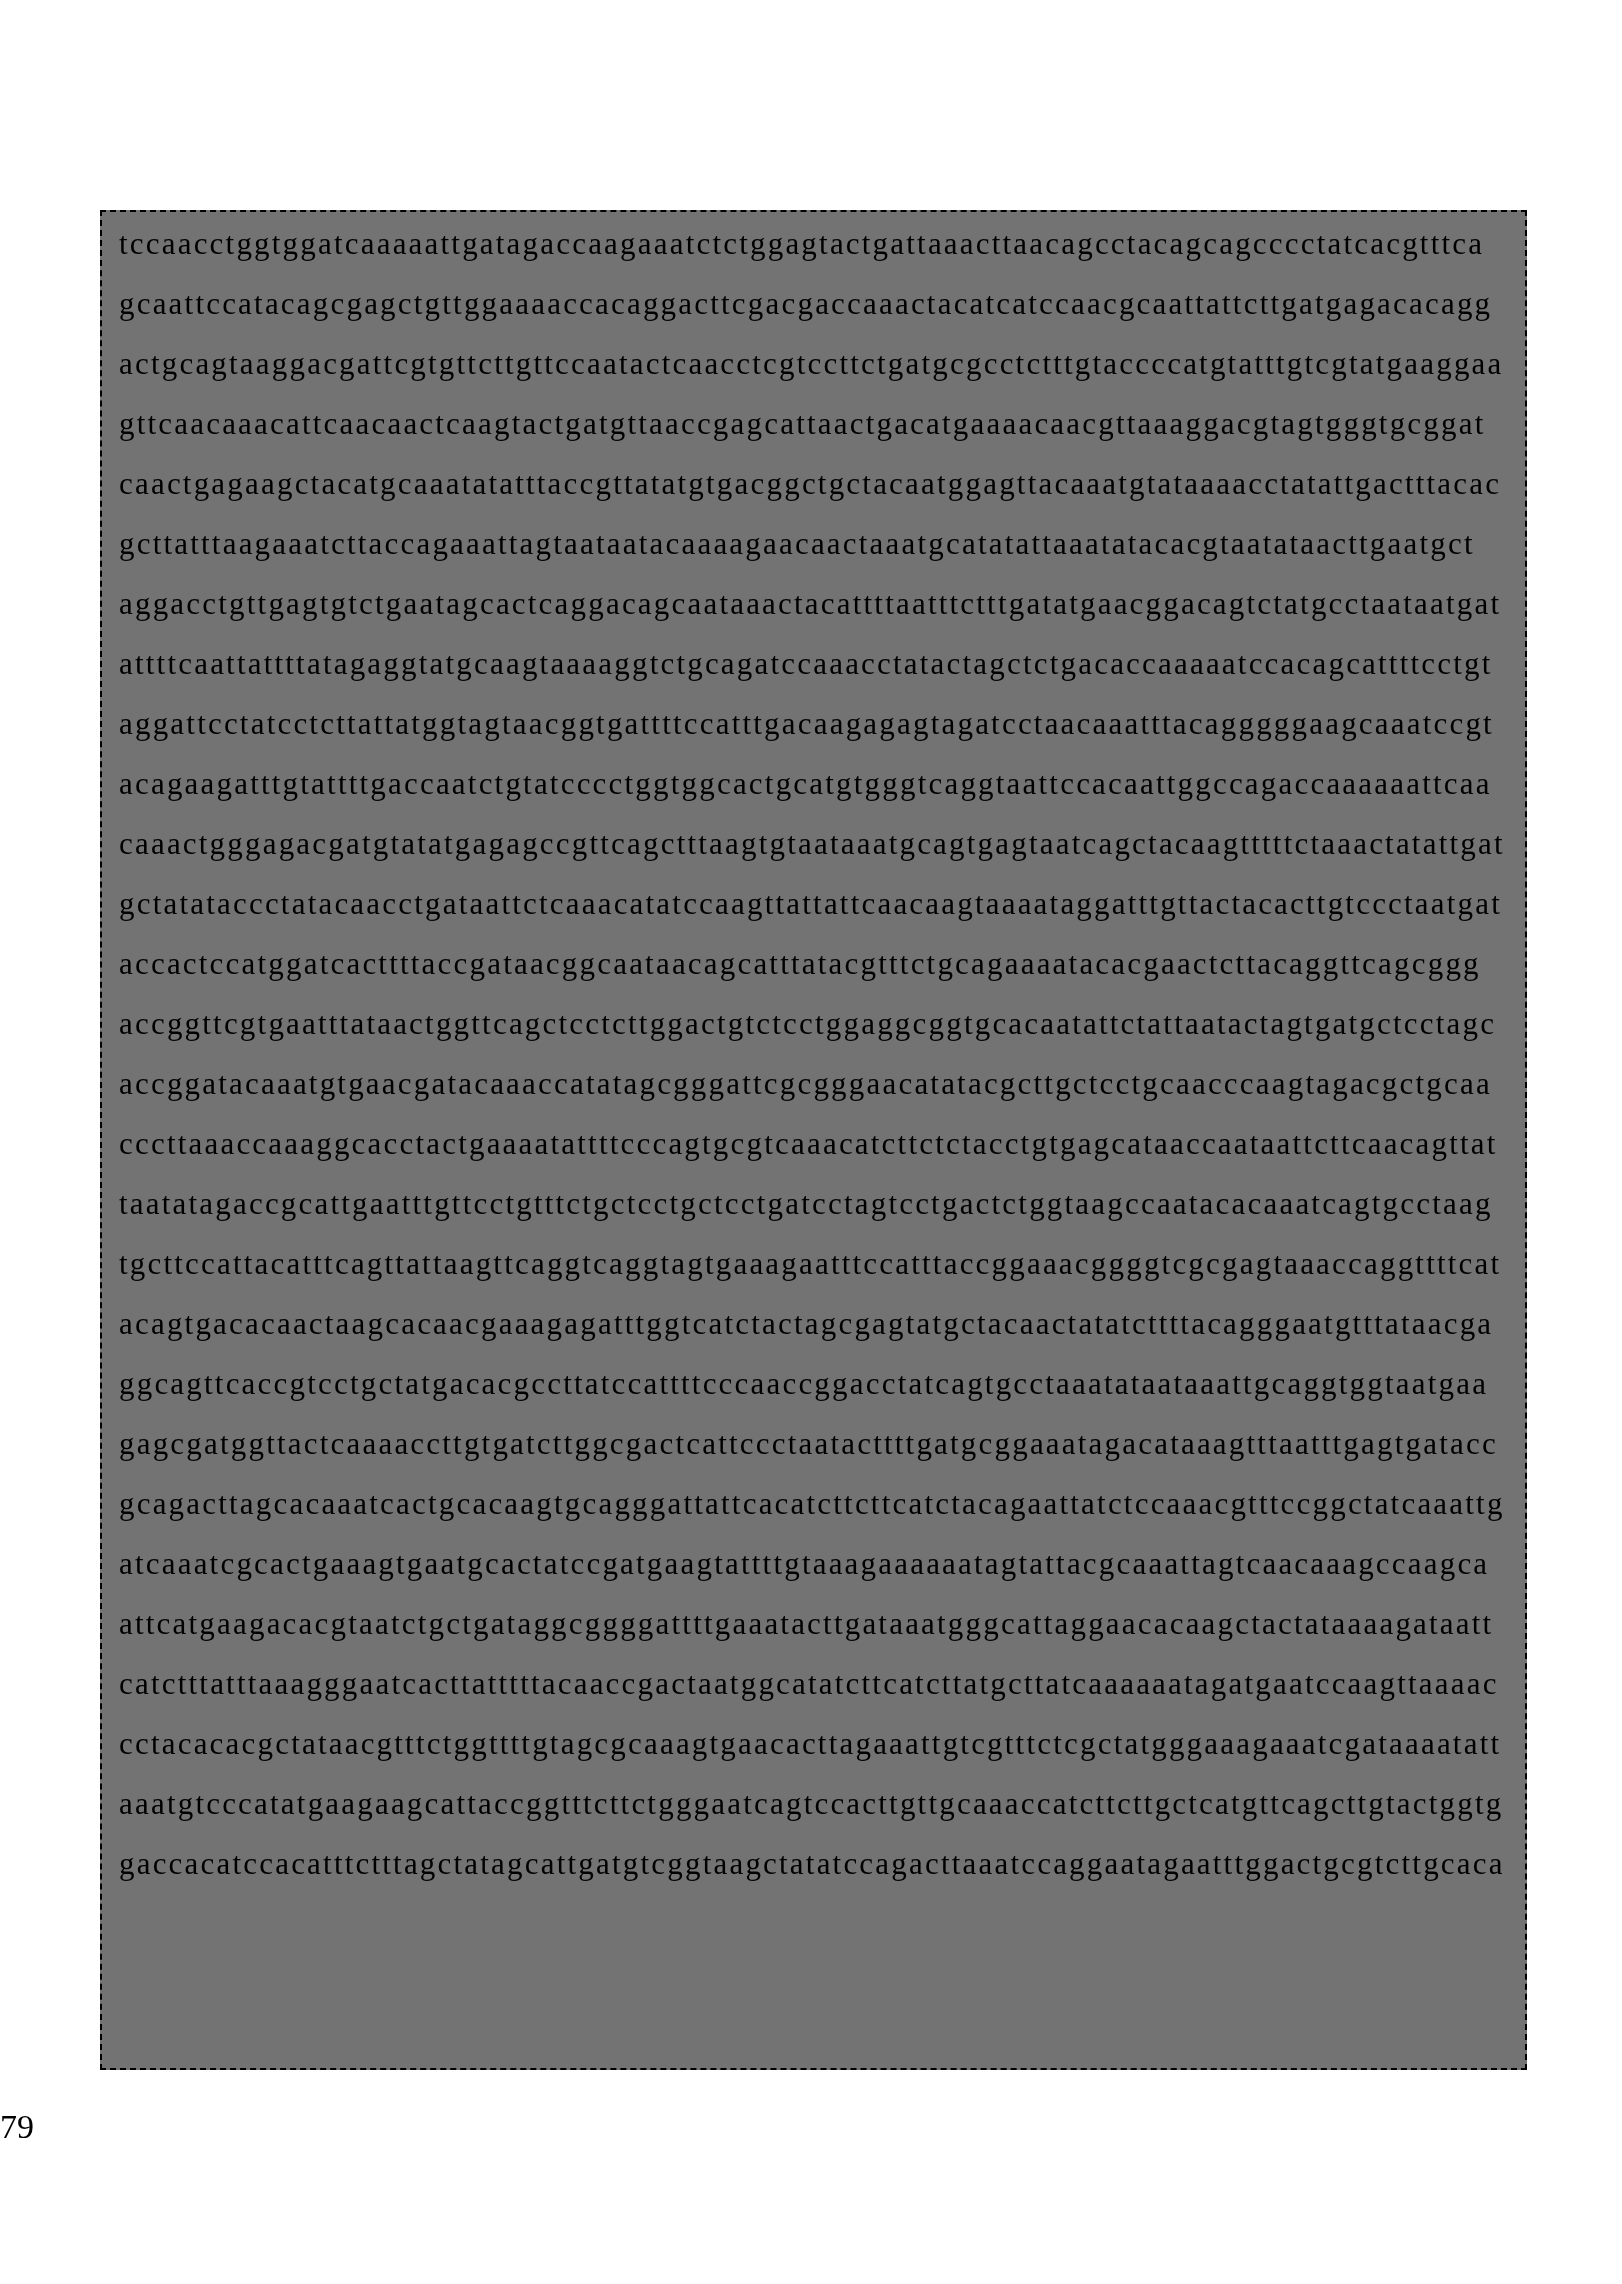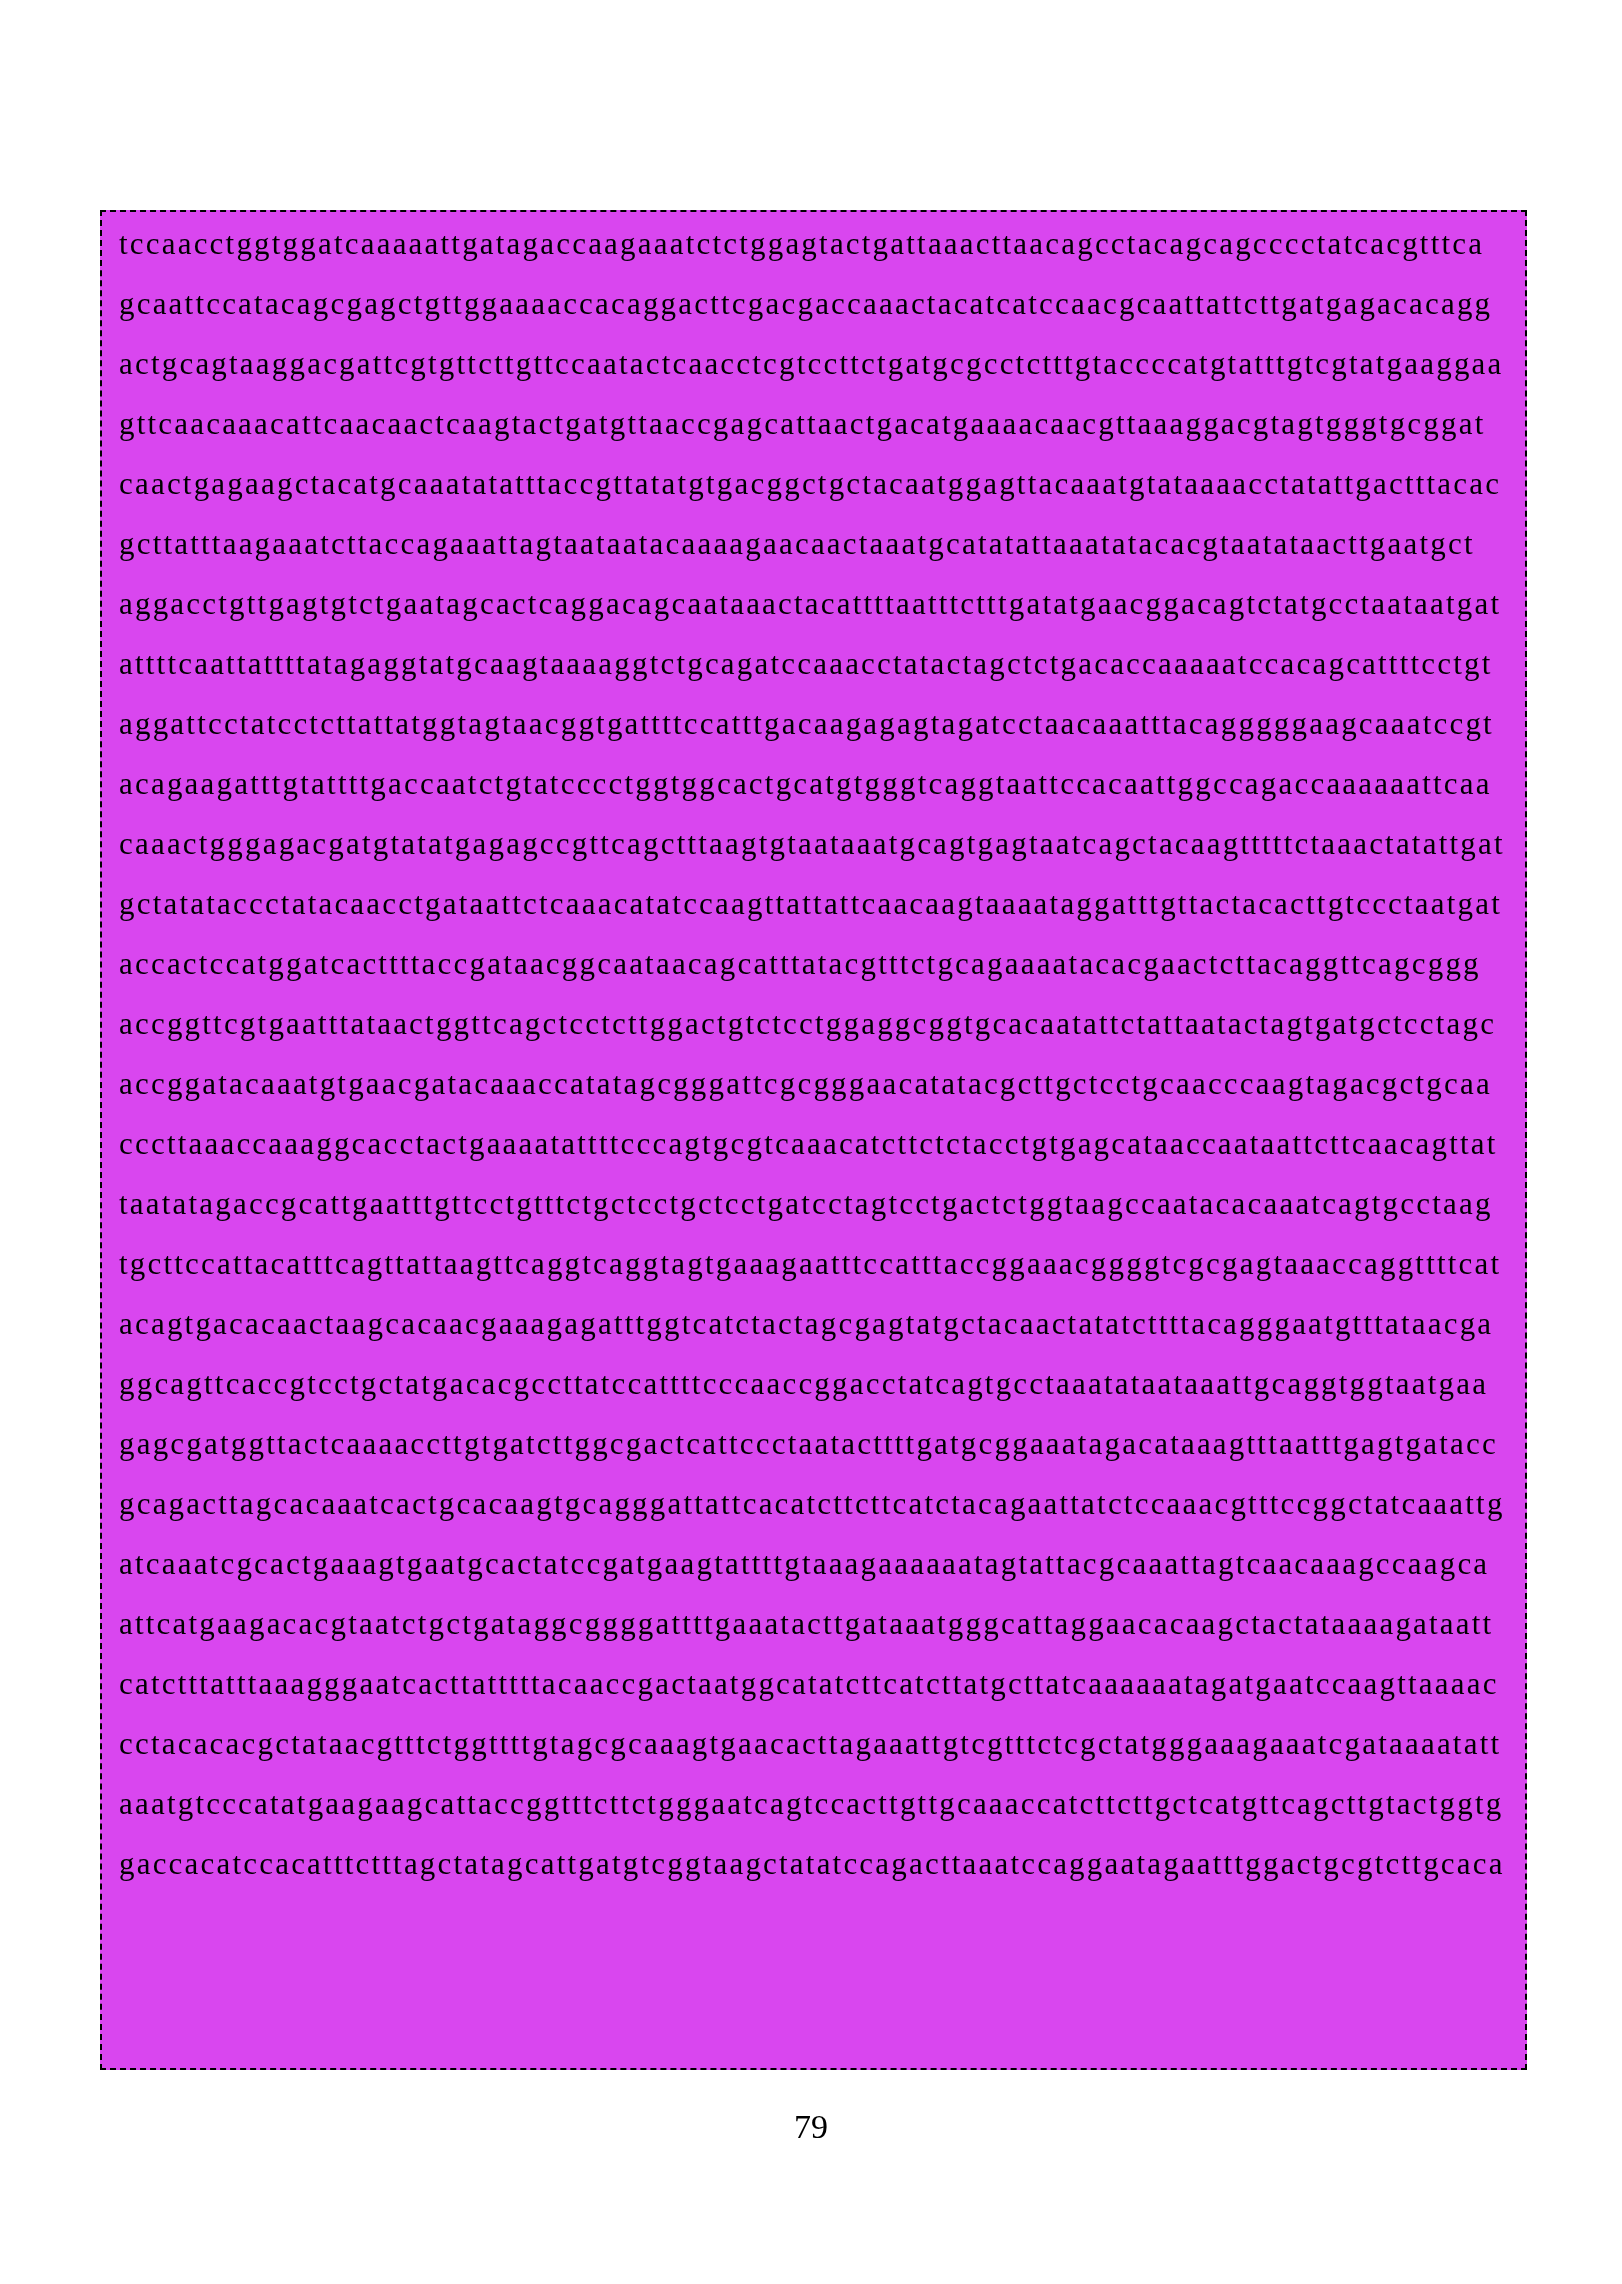--- a/index.html
+++ b/index.html
@@ -17,36 +17,35 @@
   .sequence-box {
     position: absolute;
     left: 100px;
     top: 210px;
     width: 1427px;
     height: 1860px;
     border: 2.3px dashed #000000;
     box-sizing: border-box;
     padding: 1.6px 11px 1.6px 17px;
     overflow: hidden;
-    background: #d946ef;
+    background: #737373;
   }
   .seq-line {
     font-size: 31px;
     line-height: 60px;
     letter-spacing: 2.2px;
     white-space: nowrap;
     overflow: hidden;
     color: #000000;
   }
   .page-number {
     position: absolute;
     top: 2105px;
     left: 0;
     width: 100%;
-    text-align: center;
     font-size: 34px;
     line-height: 44px;
     color: #000000;
   }
 </style>
 </head>
 <body>
 
 <div class="sequence-box">
     <div class="seq-line">tccaacctggtggatcaaaaattgatagaccaagaaatctctggagtactgattaaacttaacagcctacagcagcccctatcacgtttca</div>

